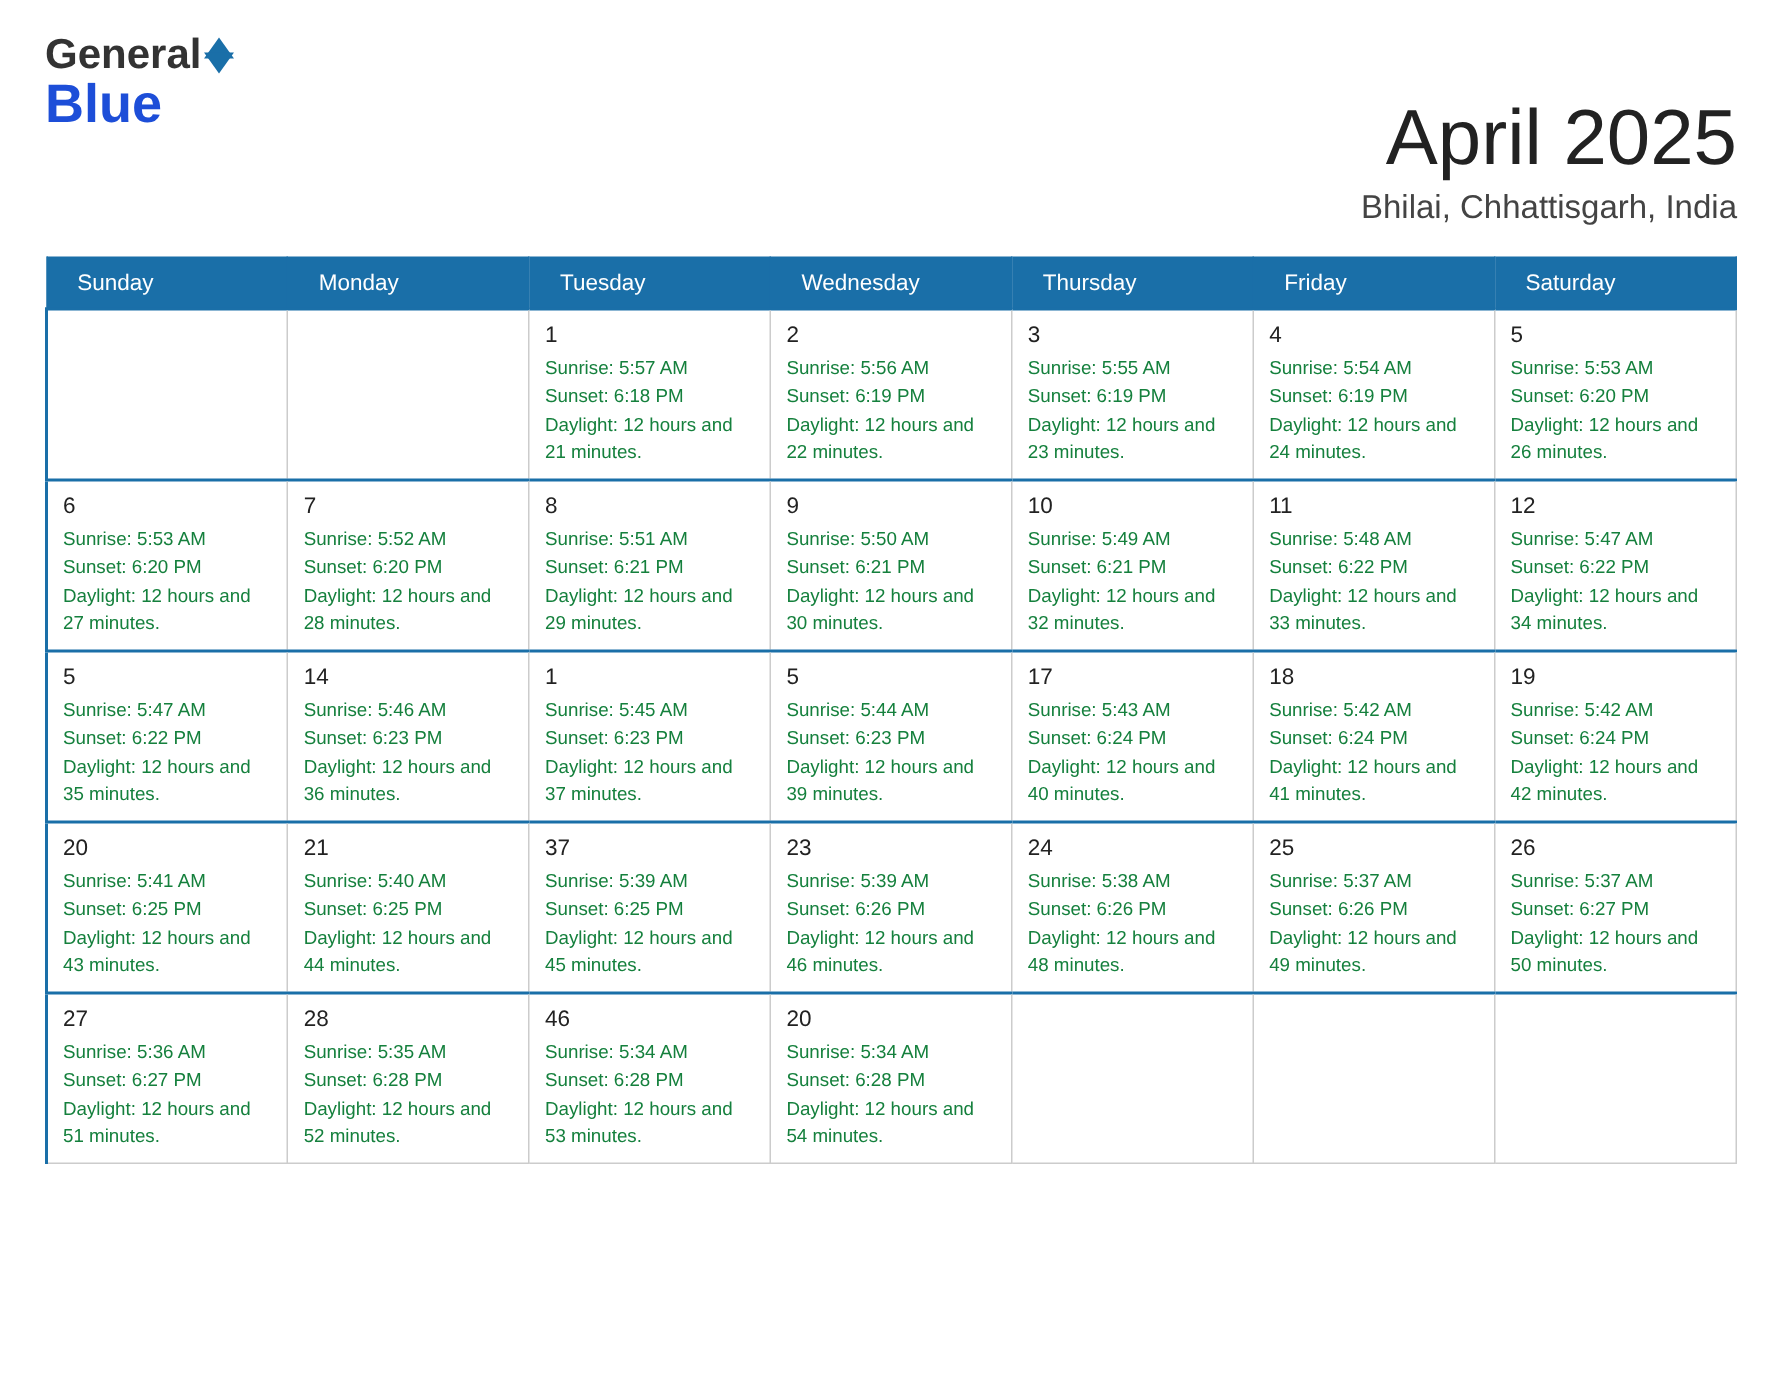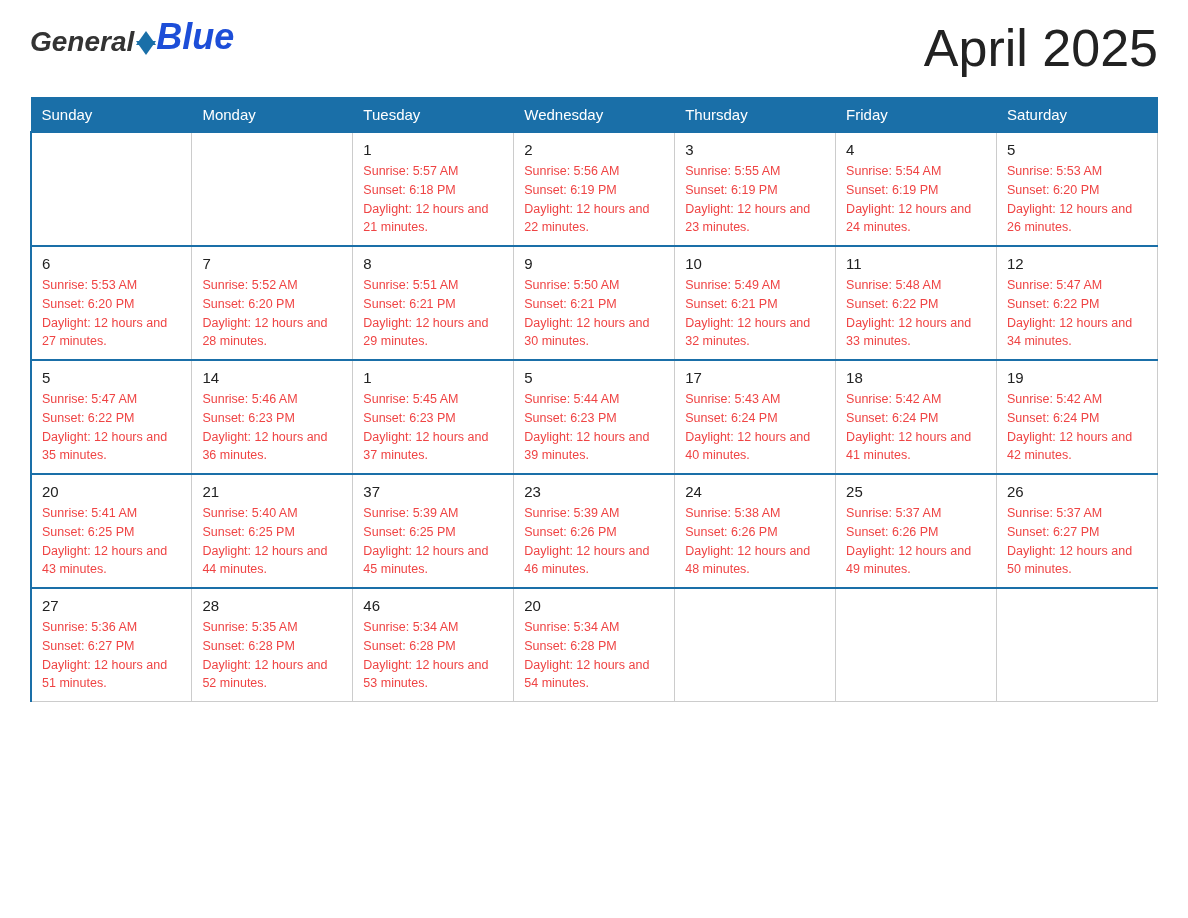--- a/index.html
+++ b/index.html
@@ -25,41 +25,42 @@
       font-weight: bold;
       color: #333;
     }
     .logo-text-blue {
       font-size: 36px;
       font-weight: bold;
       color: #1d4ed8;
     }
     .title-block {
       text-align: right;
+      margin-top: 44px;
     }
     .title-block .month-year {
       font-size: 52px;
       font-weight: normal;
       color: #222;
       line-height: 1.1;
     }
     .title-block .location {
       font-size: 22px;
       color: #444;
       margin-top: 4px;
     }
     .calendar-table {
       width: 100%;
       border-collapse: collapse;
       table-layout: fixed;
     }
     .calendar-table thead th {
       background-color: #1a6fa8;
       color: #fff;
-      padding: 8px 10px;
+      padding: 8px 20px;
       font-size: 15px;
       font-weight: normal;
       text-align: left;
       border: 1px solid #1a6fa8;
     }
     .calendar-table tbody td {
       vertical-align: top;
       padding: 8px 10px;
       border: 1px solid #ccc;
       height: 105px;
@@ -76,45 +77,46 @@
       border-top: 2px solid #1a6fa8;
     }
     .day-number {
       font-size: 15px;
       font-weight: normal;
       color: #222;
       margin-bottom: 4px;
     }
     .day-info {
       font-size: 12.5px;
-      color: #ef4444;
+      color: #15803d;
       line-height: 1.5;
     }
     .empty-cell {
       background: #fff;
     }
   </style>
 </head>
 <body>
 
 <div class="header">
   <div class="logo">
-    <div style="display:flex; flex-direction:row; align-items:flex-end;font-style:italic;">
+    <div style="display:flex; flex-direction:column; align-items:flex-start;">
       <div style="display:flex; align-items:center;">
         <span class="logo-text-general">General</span>
         <div style="display:flex; flex-direction:column; align-items:center; margin-left:2px; margin-top:2px;">
           <div style="width:0; height:0; border-left:10px solid transparent; border-right:10px solid transparent; border-bottom:14px solid #1a6fa8;"></div>
           <div style="width:0; height:0; border-left:10px solid transparent; border-right:10px solid transparent; border-top:14px solid #1a6fa8; margin-top:-4px;"></div>
         </div>
       </div>
       <span class="logo-text-blue" style="margin-top:-4px;">Blue</span>
     </div>
   </div>
   <div class="title-block">
     <div class="month-year">April 2025</div>
+    <div class="location">Bhilai, Chhattisgarh, India</div>
   </div>
 </div>
 
 <table class="calendar-table">
   <thead>
     <tr id="header-row">
         <th>Sunday</th>
         <th>Monday</th>
         <th>Tuesday</th>
         <th>Wednesday</th>

